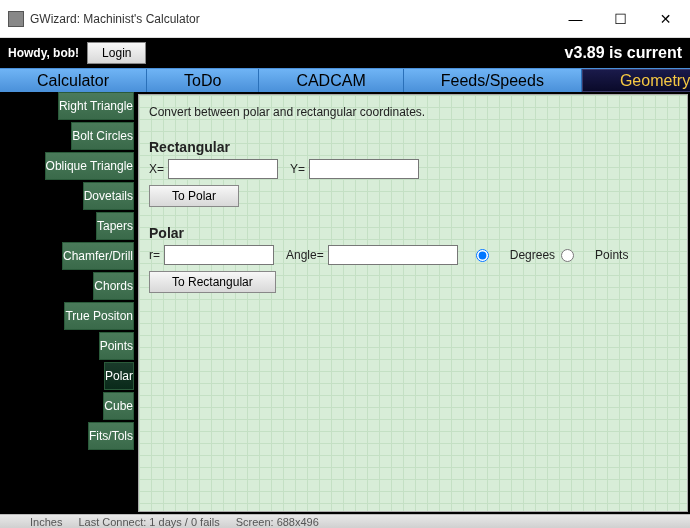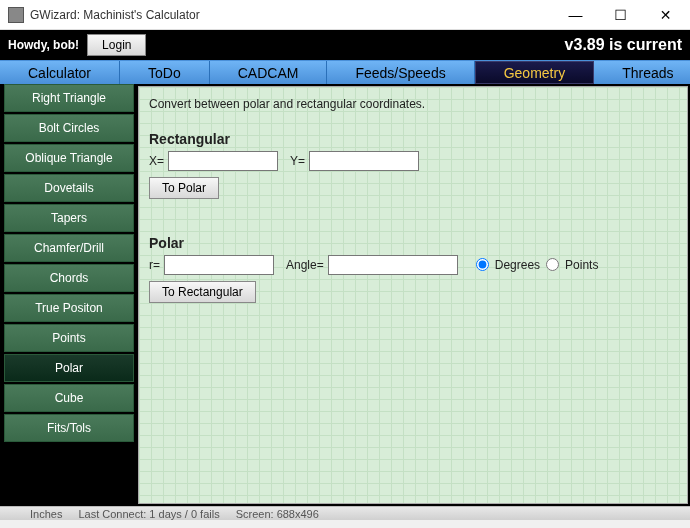--- a/index.html
+++ b/index.html
@@ -1,43 +1,43 @@
 <!DOCTYPE html>
 <html><head>
 <meta charset="utf-8">
 <style>
 * { box-sizing: border-box; margin: 0; padding: 0; }
 body { font-family: Arial, sans-serif; font-size: 12px; background: #f0f0f0; width: 690px; height: 528px; overflow: hidden; }
-.titlebar { height: 30px; background: #fff; display: flex; align-items: center; padding: 0 2px 0 8px; border-bottom: 1px solid #ddd; }
+.titlebar { height: 38px; background: #fff; display: flex; align-items: center; padding: 0 2px 0 8px; border-bottom: 1px solid #ddd; }
 .titlebar-icon { width: 16px; height: 16px; background: #888; border: 1px solid #555; margin-right: 6px; }
 .titlebar-title { flex: 1; font-size: 12px; color: #333; }
 .titlebar-btn { width: 45px; height: 28px; display: flex; align-items: center; justify-content: center; font-size: 14px; cursor: pointer; }
 .header { height: 30px; background: #000; display: flex; align-items: center; padding: 2px 8px; color: #fff; }
 .greeting { font-weight: bold; margin-right: 8px; }
 .login-btn { background: linear-gradient(#f7f7f7,#d8d8d8); border: 1px solid #888; padding: 3px 14px; cursor: pointer; font-size: 12px; }
 .header-spacer { flex: 1; }
 .getting-started { background: #3ccf4e; color: #000; padding: 3px 10px; border: 1px solid #2a9d3a; cursor: pointer; font-size: 12px; margin-right: 12px; }
 .version { color: #fff; font-weight: bold; font-size: 16px; }
 .tabs { display: flex; height: 24px; background: #000; border-top: 1px solid #4a90d9; }
-.tab { flex: 0 0 auto; padding: 0 28px; display: flex; align-items: center; justify-content: center; background: linear-gradient(#6fb4f5,#4a90d9); color: #000; border-right: 1px solid #2a70b9; font-size: 14px; cursor: pointer; }
+.tab { flex: 0 0 auto; padding: 0 37px; display: flex; align-items: center; justify-content: center; background: linear-gradient(#6fb4f5,#4a90d9); color: #000; border-right: 1px solid #2a70b9; font-size: 16px; cursor: pointer; }
 .tab.active { background: linear-gradient(#1a1a4a,#0a0a2a); color: #f5c842; border: 1px solid #3a3a6a; }
 .tab:last-child { flex: 1; text-align: left; justify-content: flex-start; padding-left: 16px; }
 .body { display: flex; height: 422px; background: #000; }
-.sidebar { width: 138px; background: #000; display: flex; flex-direction: column; }
+.sidebar { width: 138px; background: #000; display: flex; flex-direction: column; align-items: flex-end; }
 .side-item { height: 28px; margin: 0 4px 2px 4px; background: linear-gradient(#4a7a5a,#3a6a4a); color: #fff; display: flex; align-items: center; justify-content: center; font-size: 12px; border: 1px solid #2a5a3a; cursor: pointer; }
 .side-item.active { background: linear-gradient(#1a3a2a,#0a2a1a); }
 .canvas { flex: 1; position: relative; background-color: #d8edd8; background-image: linear-gradient(#c4e0c4 1px, transparent 1px), linear-gradient(90deg, #c4e0c4 1px, transparent 1px); background-size: 12px 12px; border: 1px solid #aaa; margin: 2px 2px 2px 0; padding: 10px; color: #222; }
 .desc { font-size: 12px; margin-bottom: 20px; }
 .section-title { font-weight: bold; font-size: 14px; margin-bottom: 4px; }
 .row { display: flex; align-items: center; margin-bottom: 6px; }
 .lbl { font-size: 12px; margin-right: 4px; }
 .inp { width: 110px; height: 20px; border: 1px solid #777; background: #fff; margin-right: 12px; padding: 1px 4px; font-size: 12px; }
-.btn { background: linear-gradient(#f7f7f7,#d8d8d8); border: 1px solid #888; padding: 3px 12px; font-size: 12px; cursor: pointer; margin-bottom: 36px; }
+.btn { background: linear-gradient(#f7f7f7,#d8d8d8); border: 1px solid #888; padding: 3px 22px; font-size: 12px; cursor: pointer; margin-bottom: 18px; }
 .radio-group { display: flex; align-items: center; gap: 6px; margin-left: 6px; }
-.radio-wrap { display: flex; align-items: flex-start; gap: 6px; font-size: 12px; }
+.radio-wrap { display: flex; align-items: flex-end; gap: 21px; font-size: 12px; }
 .statusbar { height: 14px; background: linear-gradient(#e8e8e8,#d0d0d0); display: flex; align-items: center; padding: 0 30px; color: #555; font-size: 11px; gap: 16px; border-top: 1px solid #bbb; }
 </style>
 </head>
 <body>
 
 <div class="titlebar">
   <div class="titlebar-icon"></div>
   <div class="titlebar-title">GWizard: Machinist's Calculator</div>
   <div class="titlebar-btn">—</div>
   <div class="titlebar-btn">☐</div>

